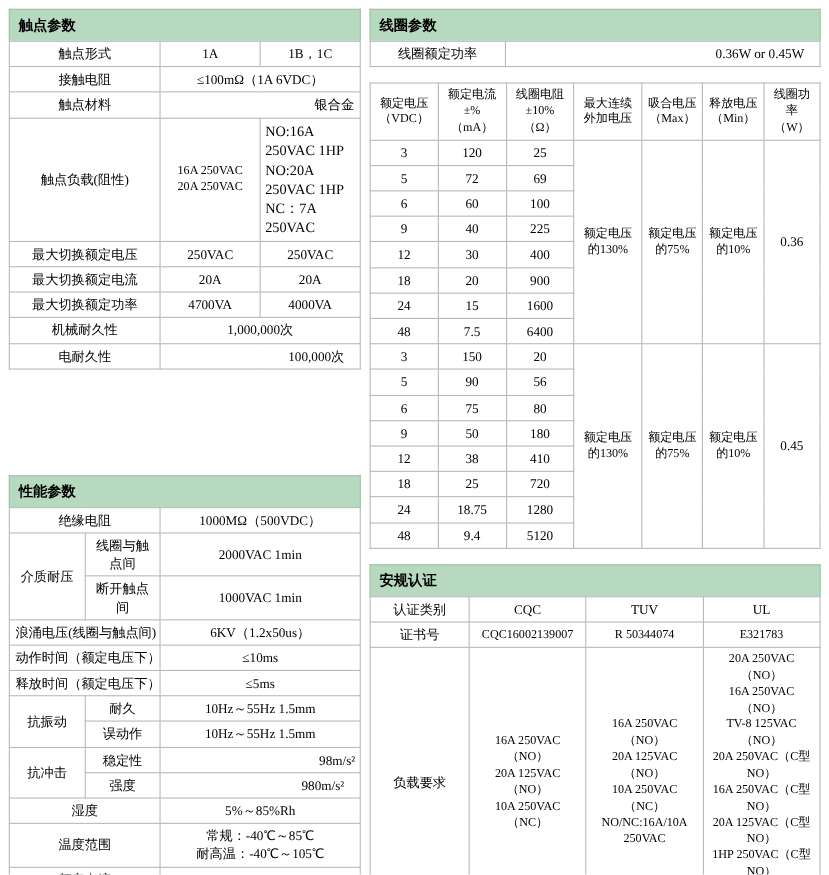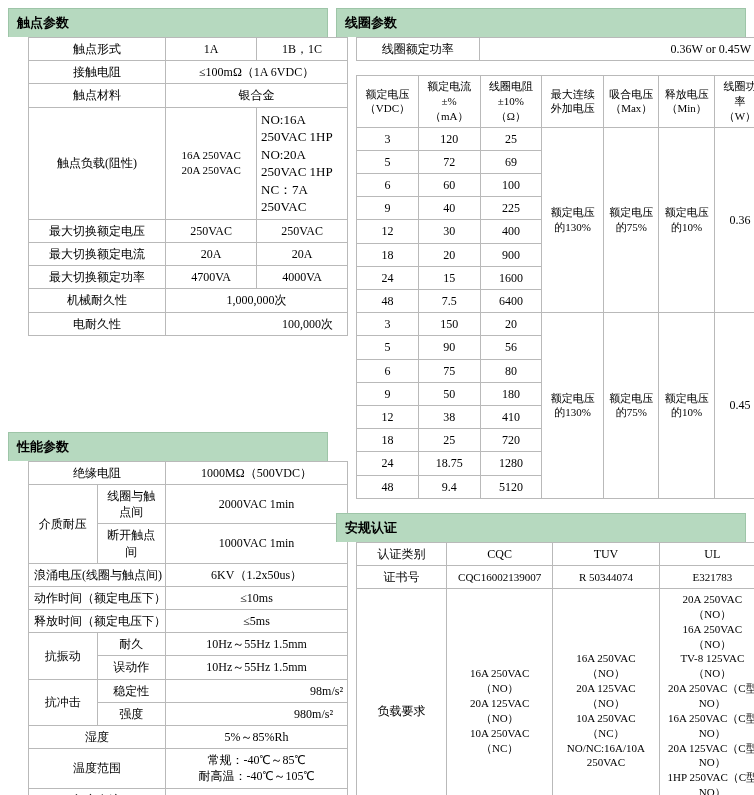--- a/index.html
+++ b/index.html
@@ -35,21 +35,20 @@
     font-size: 13px;
     padding: 5px 8px;
     border: 1px solid #9ec5a8;
     border-bottom: none;
   }
   table.t {
     width: 100%;
     border-collapse: collapse;
     font-size: 12px;
     table-layout: fixed;
-    margin-left: 20px;
   }
   table.t td, table.t th {
     border: 1px solid #b9b9b9;
     padding: 3px 5px;
     text-align: center;
     vertical-align: middle;
     line-height: 1.35;
     font-weight: normal;
   }
   td.lbl {
@@ -79,21 +78,21 @@
         <td class="lbl" style="width:43%">触点形式</td>
         <td style="width:28.5%">1A</td>
         <td style="width:28.5%">1B，1C</td>
       </tr>
       <tr>
         <td class="lbl">接触电阻</td>
         <td colspan="2">≤100mΩ（1A 6VDC）</td>
       </tr>
       <tr>
         <td class="lbl">触点材料</td>
-        <td colspan="2" style="">银合金</td>
+        <td colspan="2" style="text-align:right;">银合金</td>
       </tr>
       <tr>
         <td class="lbl">触点负载(阻性)</td>
         <td class="small" style="white-space:pre-line">16A 250VAC
 20A 250VAC</td>
         <td class="tiny" style="white-space:pre-line;text-align:left;padding-left:4px">NO:16A 250VAC 1HP
 NO:20A 250VAC 1HP
 NC：7A 250VAC</td>
       </tr>
       <tr>

